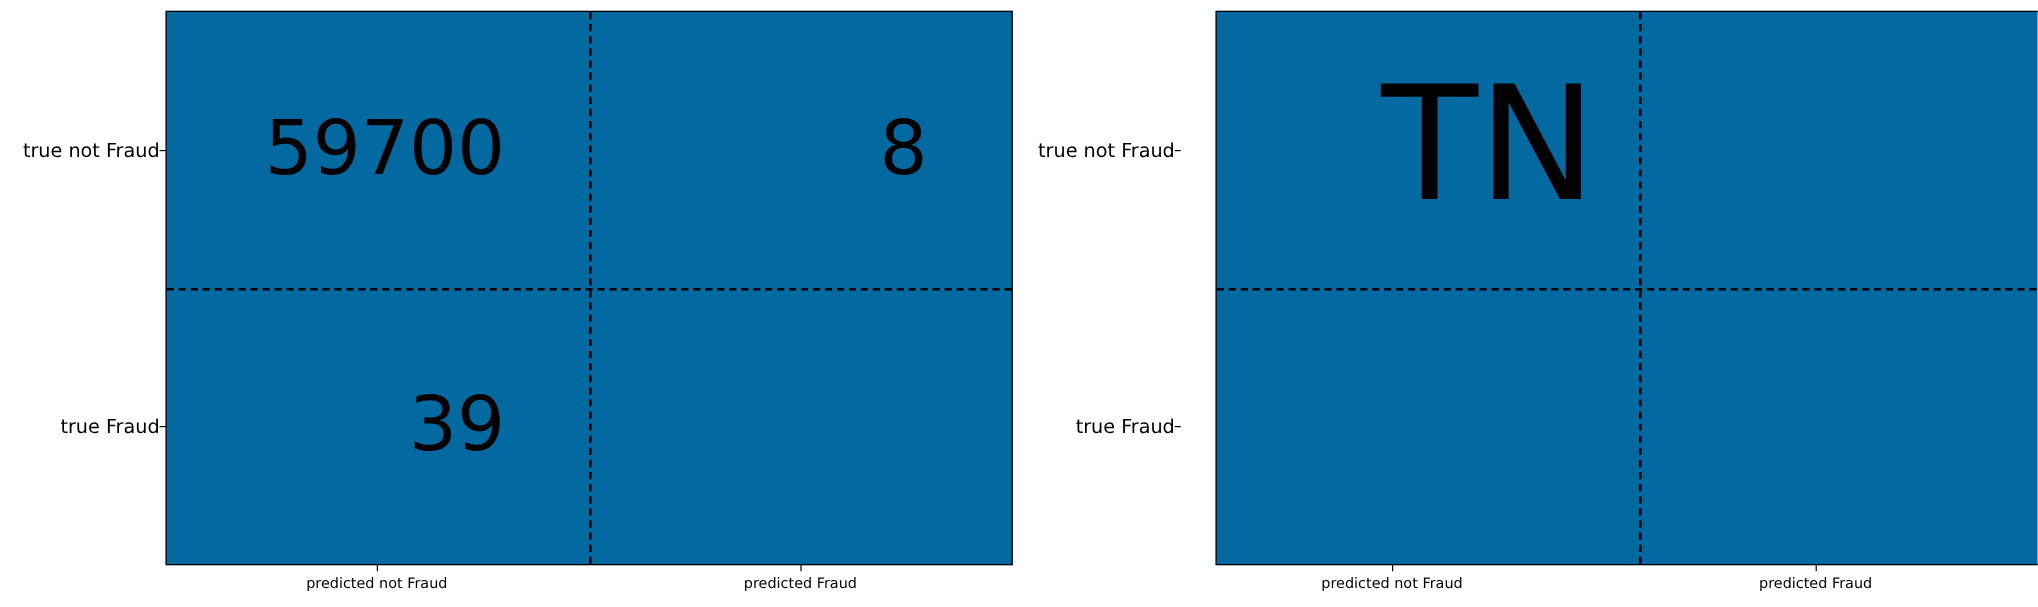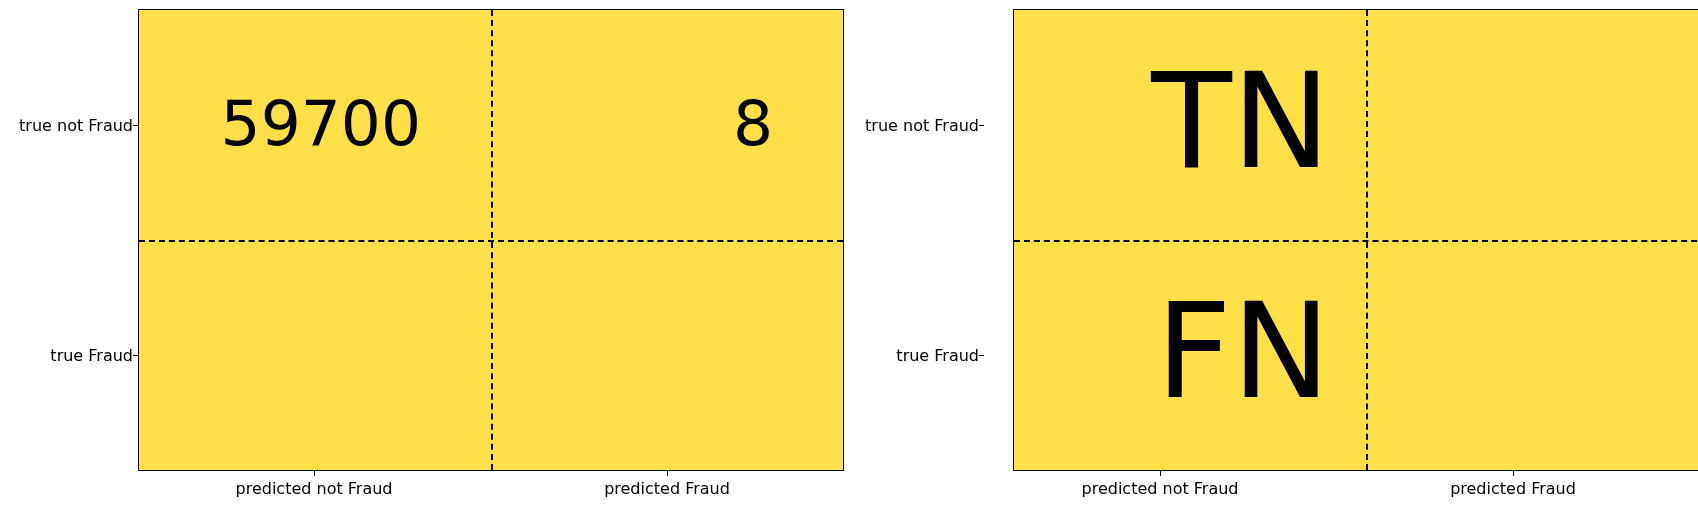--- a/index.html
+++ b/index.html
@@ -1,70 +1,70 @@
 <!DOCTYPE html>
 <html><head>
 <meta charset="utf-8">
 <style>
   html, body { margin: 0; padding: 0; background: #ffffff; }
   body { width: 1698px; height: 506px; position: relative; overflow: hidden;
          font-family: "DejaVu Sans", sans-serif; color: #000; }
-  .axes { position: absolute; top: 9px; height: 462px; border: 1.5px solid #000; box-sizing: border-box; background: #fde047; }
+  .axes { position: absolute; top: 9px; height: 462px; border: 1.5px solid #000; box-sizing: border-box; background: #0369a1; }
   #axes-left { left: 138px; width: 706px; }
   #axes-right { left: 984px; width: 705px; margin-left: 29px; }
   .vline { position: absolute; top: 0; bottom: 0; left: 50%; width: 0; border-left: 2px dashed #000; }
   .hline { position: absolute; left: 0; right: 0; top: 50%; height: 0; border-top: 2px dashed #000; }
   .cell { position: absolute; width: 50%; height: 50%; display: flex; align-items: center; justify-content: flex-end; box-sizing: border-box; }
   .c00 { left: 0; top: 0; } .c01 { left: 50%; top: 0; }
   .c10 { left: 0; top: 50%; } .c11 { left: 50%; top: 50%; }
   #axes-left .cell { font-size: 63px; padding-right: 70px; }
   #axes-left .cell span { position: relative; top: -2px; }
   #axes-right .cell { font-size: 132px; padding-right: 35px; }
   #axes-right .cell span { position: relative; top: -4px; }
   .ylabel { position: absolute; font-size: 16px; text-align: right; width: 200px; }
-  .xlabel { position: absolute; font-size: 16px; text-align: center; width: 300px; top: 479px; }
+  .xlabel { position: absolute; font-size: 12px; text-align: center; width: 300px; top: 479px; }
   .ytick { position: absolute; width: 5px; height: 0; border-top: 1.2px solid #000; }
   .xtick { position: absolute; height: 5px; width: 0; border-left: 1.2px solid #000; top: 471px; }
 </style>
 </head>
 <body>
 
 <div class="ylabel" style="left:-67px; top:116px;">true not Fraud</div>
 <div class="ytick" style="left:133px; top:125px;"></div>
 <div class="ylabel" style="left:-67px; top:346px;">true Fraud</div>
 <div class="ytick" style="left:133px; top:355px;"></div>
 
 <div class="axes" id="axes-left">
   <div class="vline"></div>
   <div class="hline"></div>
   <div class="cell c00">
       <span>59700</span>
     </div>
   <div class="cell c01">
       <span>8</span>
     </div>
+  <div class="cell c10">
+      <span>39</span>
+    </div>
 </div>
 
 <div class="xtick" style="left:314px;"></div>
 <div class="xtick" style="left:667px;"></div>
 <div class="xlabel" style="left:164px;">predicted not Fraud</div>
 <div class="xlabel" style="left:517px;">predicted Fraud</div>
 
 <div class="ylabel" style="left:779px; top:116px;">true not Fraud</div>
 <div class="ytick" style="left:979px; top:125px;"></div>
 <div class="ylabel" style="left:779px; top:346px;">true Fraud</div>
 <div class="ytick" style="left:979px; top:355px;"></div>
 
 <div class="axes" id="axes-right">
   <div class="vline"></div>
   <div class="hline"></div>
   <div class="cell c00">
       <span>TN</span>
     </div>
-  <div class="cell c10">
-      <span>FN</span>
-    </div>
 </div>
 
 <div class="xtick" style="left:1160px;"></div>
 <div class="xtick" style="left:1513px;"></div>
 <div class="xlabel" style="left:1010px;">predicted not Fraud</div>
 <div class="xlabel" style="left:1363px;">predicted Fraud</div>
 
 </body></html>

